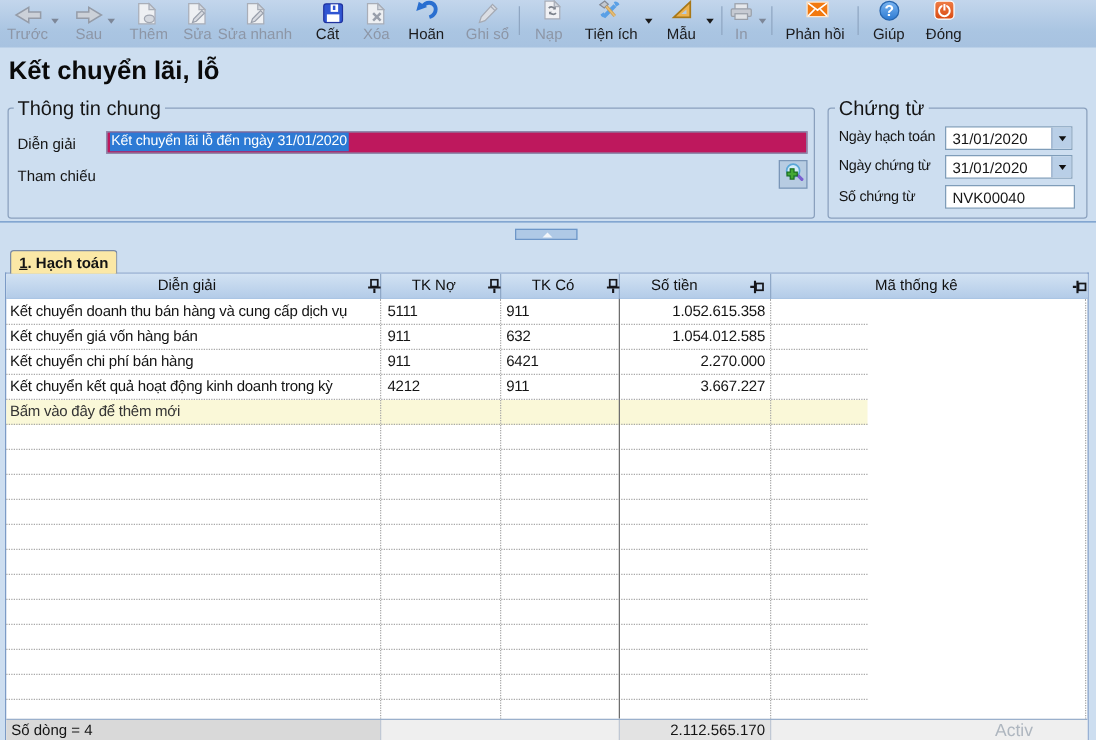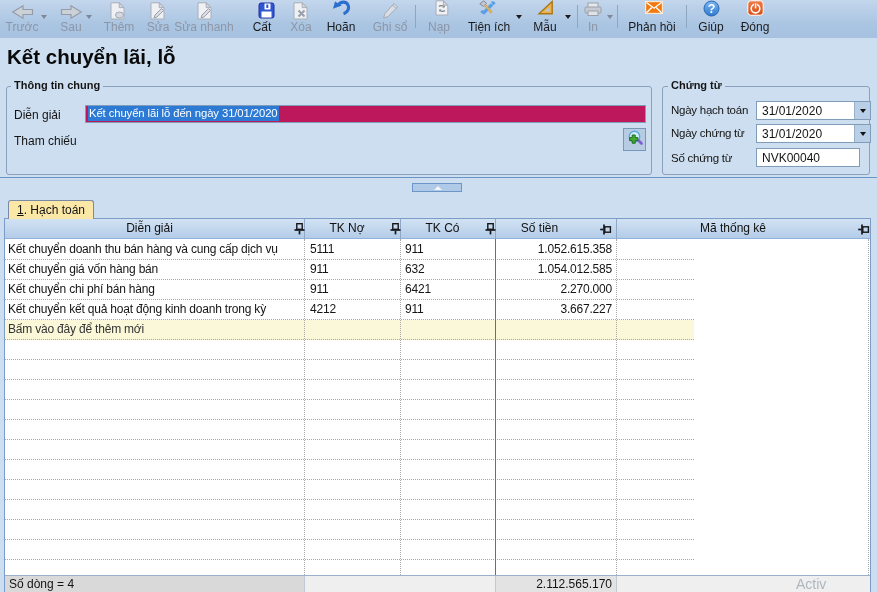--- a/index.html
+++ b/index.html
@@ -4,23 +4,23 @@
 *{margin:0;padding:0;box-sizing:border-box}
 html,body{width:877px;height:592px;overflow:hidden}
 body{position:relative;font-family:"Liberation Sans",sans-serif;font-size:12px;color:#141414;background:#cddef0}
 .abs{position:absolute}
 .tlab{position:absolute;top:20px;width:84px;text-align:center;font-size:12px;color:#1b1b1d;white-space:nowrap}
 .dis{color:#8d96a6}
 .sep{position:absolute;top:5px;height:23px;width:1px;background:#8fa6c2}
 .tri{position:absolute;width:0;height:0;border-left:3.5px solid transparent;border-right:3.5px solid transparent;border-top:4px solid #1a1a1a}
 .tri.dis2{border-top-color:#7d8798}
 .gbox{position:absolute;border:1px solid #8aa0bd;border-radius:3px}
-.glab{position:absolute;font-weight:bold;font-size:11px;background:#cddef0;padding:0 3px;white-space:nowrap}
+.glab{position:absolute;font-weight:normal;font-size:16px;background:#cddef0;padding:0 3px;white-space:nowrap}
 .flab{position:absolute;font-size:12px;white-space:nowrap}
-.combo{position:absolute;left:756px;width:115px;height:19px;border:1px solid #7f9db9;background:#fff}
+.combo{position:absolute;left:756px;width:102px;height:19px;border:1px solid #7f9db9;background:#fff}
 .combo .ar{position:absolute;right:0;top:0;width:16px;height:17px;background:#b9cfe7;border-left:1px solid #9ab0c9}
 .combo .at{position:absolute;right:4.5px;top:7px;width:0;height:0;border-left:3.5px solid transparent;border-right:3.5px solid transparent;border-top:4px solid #111}
 .combo .tx{position:absolute;left:5px;top:2px;font-size:12px}
 .hcell{position:absolute;top:0;height:20px;line-height:19px;text-align:center;font-size:12px;color:#101010}
 .gline{position:absolute;top:20px;height:336px;width:1px}
 .dotv{border-left:1px dotted #a8a8a8}
 .row{position:absolute;left:0;width:689px;height:20px;border-bottom:1px dotted #a8a8a8;line-height:19px;font-size:12px;letter-spacing:-.2px}
 .cell{position:absolute;top:0;white-space:nowrap}
 </style></head><body>
 
@@ -187,21 +187,21 @@
 <div class="flab" style="left:671px;top:152px;font-size:11.5px;letter-spacing:-.25px">Số chứng từ</div>
 <div class="abs" style="left:756px;top:148px;width:104px;height:19px;background:#fff;border:1px solid #7f9db9">
     <span style="position:absolute;left:5px;top:2px;font-size:12px">NVK00040</span>
   </div>
 
 <div class="abs" style="left:0;top:177px;width:877px;height:1px;background:#6b94c6"></div>
 <div class="abs" style="left:412px;top:183px;width:50px;height:9px;background:#afc9e6;border:1px solid #6d96c8">
     <div style="position:absolute;left:21px;top:2px;width:0;height:0;border-left:4px solid transparent;border-right:4px solid transparent;border-bottom:4px solid #f2f6fa"></div>
   </div>
 
-<div class="abs" style="left:8px;top:200px;width:86px;height:19px;background:#fbe8a6;border:1px solid #7a8aa5;border-bottom:none;border-radius:3px 3px 0 0;text-align:center;line-height:18px;font-weight:normal;font-size:12px;color:#141414;z-index:5"><u>1</u>. Hạch toán</div>
+<div class="abs" style="left:8px;top:200px;width:86px;height:19px;background:#fbe8a6;border:1px solid #7a8aa5;border-bottom:none;border-radius:3px 3px 0 0;text-align:center;line-height:18px;font-weight:bold;font-size:12px;color:#141414;z-index:5"><u>1</u>. Hạch toán</div>
 
 <div class="abs" style="left:4px;top:218px;width:867px;height:374px;border:1px solid #7c9bc6;border-bottom:none;background:#fff">
 
   <div class="abs" style="left:0;top:0;width:865px;height:20px;background:linear-gradient(#d2e2f3,#b4cce8);border-bottom:1px solid #8fb2dc">
     <div class="hcell" style="left:0;width:299px;padding-right:10px">Diễn giải</div>
     <div class="hcell" style="left:299px;width:96px;padding-right:10px">TK Nợ</div>
     <div class="hcell" style="left:395px;width:95px;padding-right:10px">TK Có</div>
     <div class="hcell" style="left:611px;width:254px;padding-right:20px">Mã thống kê</div>
     <div class="hcell" style="left:490px;width:121px;padding-right:32px">Số tiền</div>
     <div class="abs" style="left:299px;top:0;width:1px;height:20px;background:#8fa8c8"></div>

